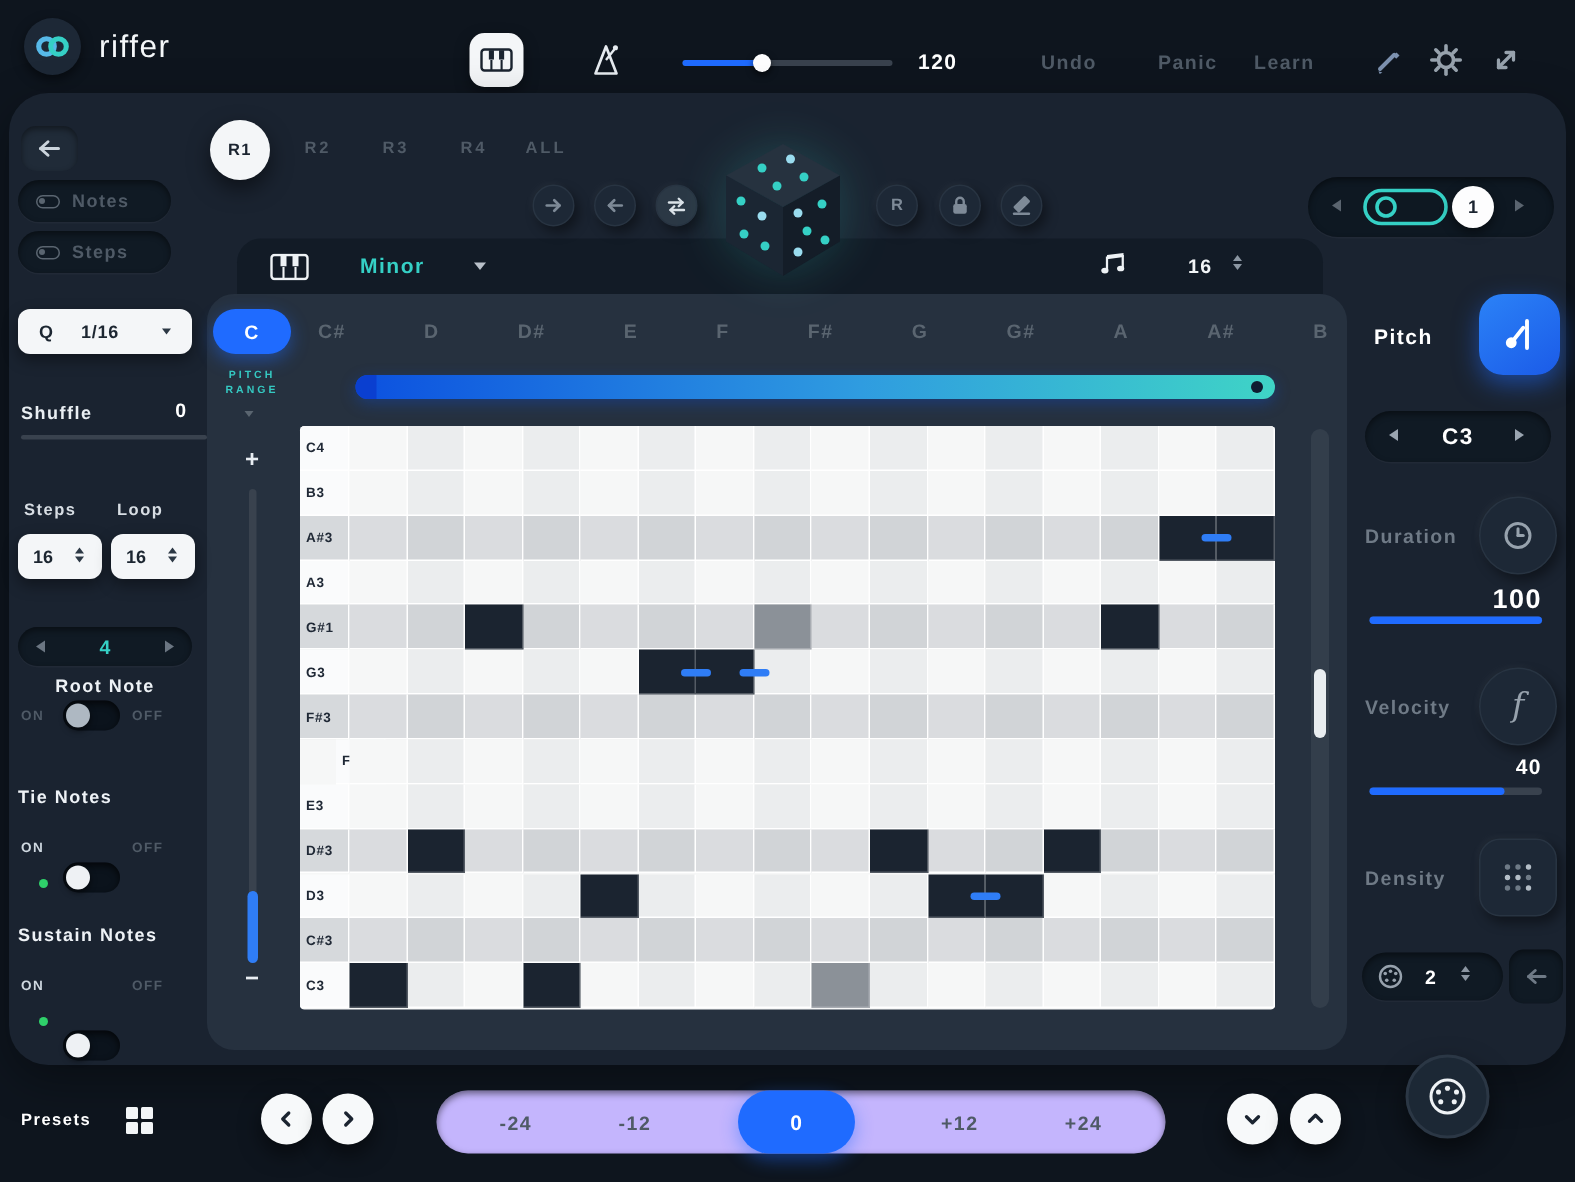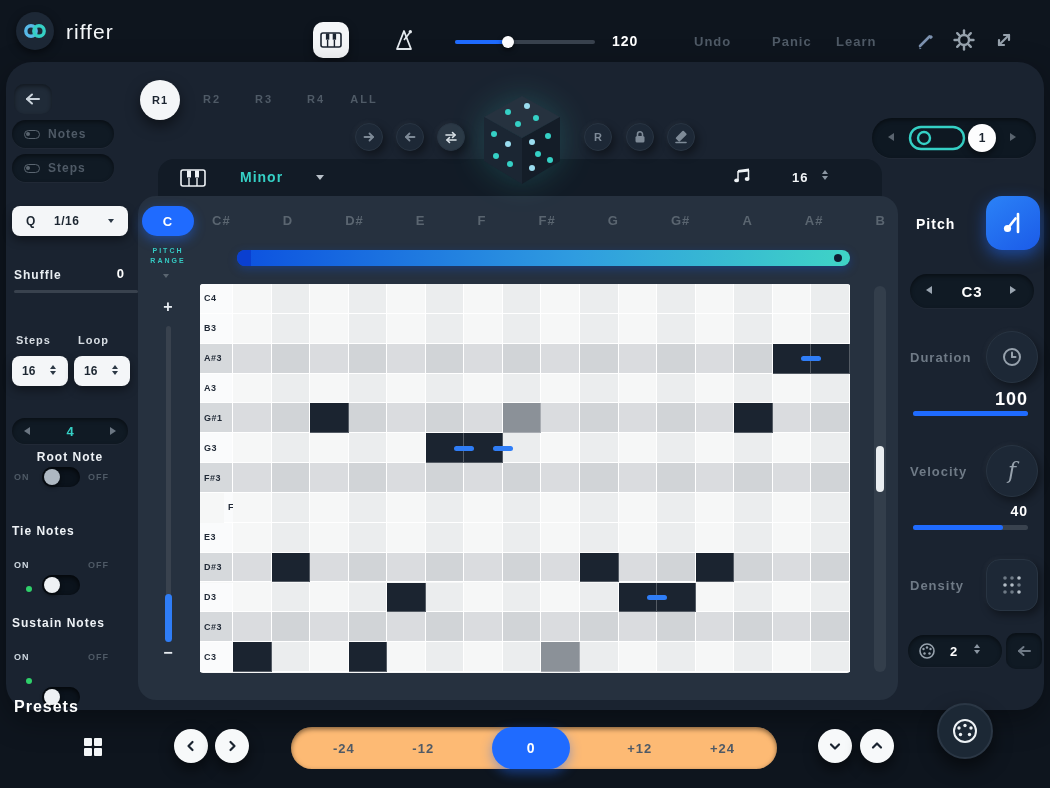--- a/index.html
+++ b/index.html
@@ -654,40 +654,40 @@
         <div class="t-down"></div>
       </div>
   </div>
   <div class="a darkbox" style="left:1006px;top:633px;width:36px;height:36px;display:flex;align-items:center;justify-content:center;cursor:pointer">
     <svg class="icon" width="16" height="14" viewBox="0 0 16 14">
         <line x1="3" y1="7" x2="14" y2="7" stroke="#6f7a86" stroke-width="2" stroke-linecap="round"></line>
         <polyline points="7.5,3 3,7 7.5,11" fill="none" stroke="#6f7a86" stroke-width="2" stroke-linecap="round" stroke-linejoin="round"></polyline>
       </svg>
   </div>
 
-  <div class="a bold ls1" style="left:14px;top:698px;font-size:16px;color:#fff">Presets</div>
+  <div class="a bold ls1" style="left:14px;top:741px;font-size:11px;color:#fff">Presets</div>
   <div class="a" style="left:84px;top:738px;width:18px;height:18px;display:grid;grid-template-columns:8px 8px;grid-gap:2px;cursor:pointer">
     <div style="width:8px;height:8px;background:#f2f5f7;border-radius:1px"></div>
     <div style="width:8px;height:8px;background:#f2f5f7;border-radius:1px"></div>
     <div style="width:8px;height:8px;background:#f2f5f7;border-radius:1px"></div>
     <div style="width:8px;height:8px;background:#f2f5f7;border-radius:1px"></div>
   </div>
 
   <div class="a wbtn" style="left:174px;top:729px">
     <svg class="icon" width="12" height="12" viewBox="0 0 12 12">
         <polyline points="7.5,2 3.5,6 7.5,10" fill="none" stroke="#1b2430" stroke-width="2.2" stroke-linecap="round" stroke-linejoin="round"></polyline>
       </svg>
   </div>
   <div class="a wbtn" style="left:215px;top:729px">
     <svg class="icon" width="12" height="12" viewBox="0 0 12 12">
         <polyline points="4.5,2 8.5,6 4.5,10" fill="none" stroke="#1b2430" stroke-width="2.2" stroke-linecap="round" stroke-linejoin="round"></polyline>
       </svg>
   </div>
 
-  <div class="a" style="left:291px;top:727px;width:486px;height:42px;border-radius:21px;background:#fdba74;display:flex;align-items:center;justify-content:space-between;padding:0 42px;box-shadow:inset 0 2px 5px rgba(0,0,0,.5)">
+  <div class="a" style="left:291px;top:727px;width:486px;height:42px;border-radius:21px;background:#c4b5fd;display:flex;align-items:center;justify-content:space-between;padding:0 42px;box-shadow:inset 0 2px 5px rgba(0,0,0,.5)">
     <span class="graytxt" style="font-size:13px;letter-spacing:1px;cursor:pointer">-24</span>
     <span class="graytxt" style="font-size:13px;letter-spacing:1px;cursor:pointer">-12</span>
     <span class="bold" style="width:78px;height:42px;border-radius:21px;background:var(--accent-blue,#1f6bff);color:#fff;font-size:14px;display:flex;align-items:center;justify-content:center;box-shadow:0 4px 12px rgba(31,107,255,.45);cursor:pointer">0</span>
     <span class="graytxt" style="font-size:13px;letter-spacing:1px;cursor:pointer">+12</span>
     <span class="graytxt" style="font-size:13px;letter-spacing:1px;cursor:pointer">+24</span>
   </div>
 
   <div class="a wbtn" style="left:818px;top:729px">
     <svg class="icon" width="12" height="12" viewBox="0 0 12 12">
         <polyline points="2,4.5 6,8.5 10,4.5" fill="none" stroke="#1b2430" stroke-width="2.2" stroke-linecap="round" stroke-linejoin="round"></polyline>

